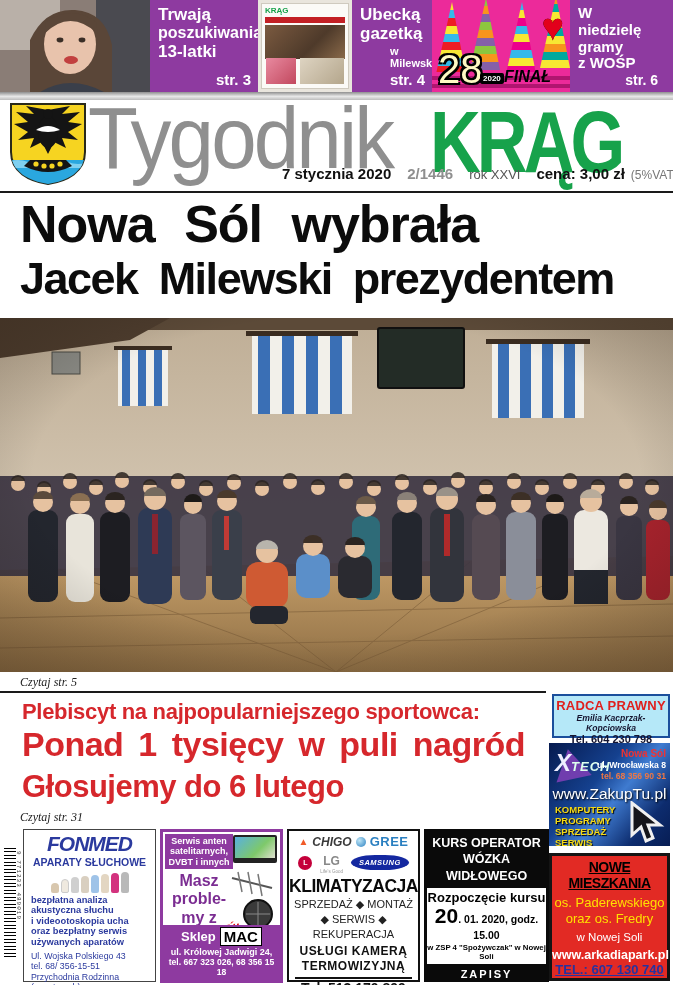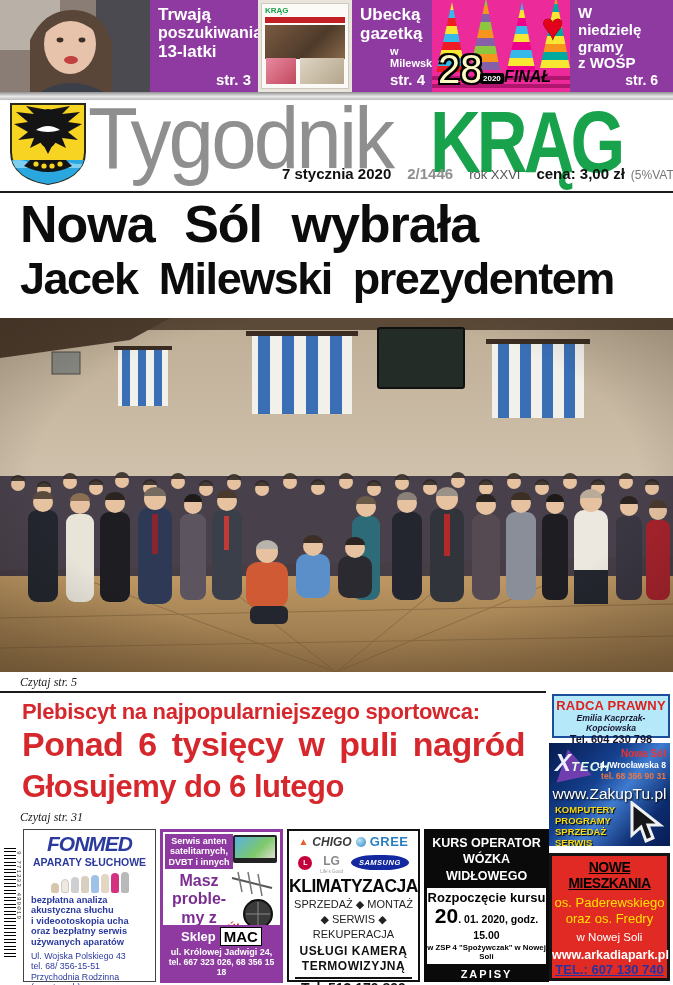--- a/index.html
+++ b/index.html
@@ -446,21 +446,21 @@
         <circle cx="267" cy="234" r="11" fill="#e6c2a0"></circle>
         <path d="M256,231 a11,9 0 0 1 22,0 z" fill="#b8b4ac"></path>
       <rect x="250" y="288" width="38" height="18" rx="6" fill="#23262e"></rect>
     </g>
     <rect width="673" height="354" fill="url(#vign)"></rect>
   </svg>
   <div class="abs caption cap1">Czytaj str. 5</div>
   <div class="abs rule2"></div>
 
   <div class="abs red-kicker">Plebiscyt na najpopularniejszego sportowca:</div>
-  <div class="abs red-title">Ponad 6 tysięcy w puli nagród</div>
+  <div class="abs red-title">Ponad 1 tysięcy w puli nagród</div>
   <div class="abs red-sub">Głosujemy do 6 lutego</div>
   <div class="abs caption cap2">Czytaj str. 31</div>
 
   <div class="abs radca">
     <div class="radca-t">RADCA PRAWNY</div>
     <div class="radca-n">Emilia Kacprzak-Kopciowska</div>
     <div class="radca-p">Tel. 604 230 798</div>
   </div>
 
   <div class="xtech">

